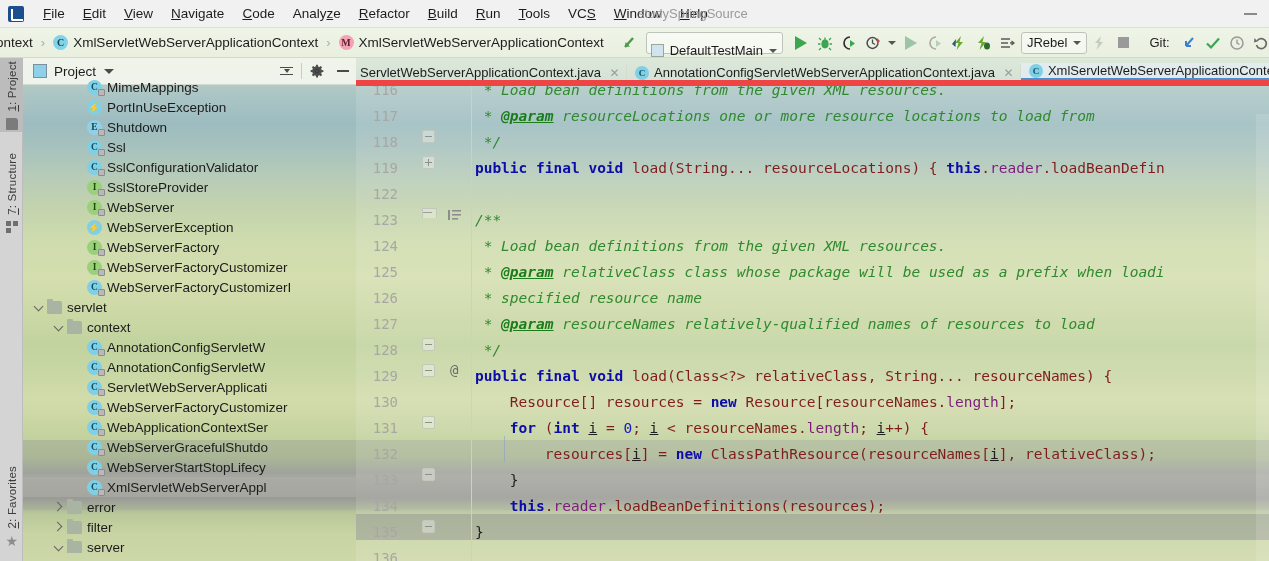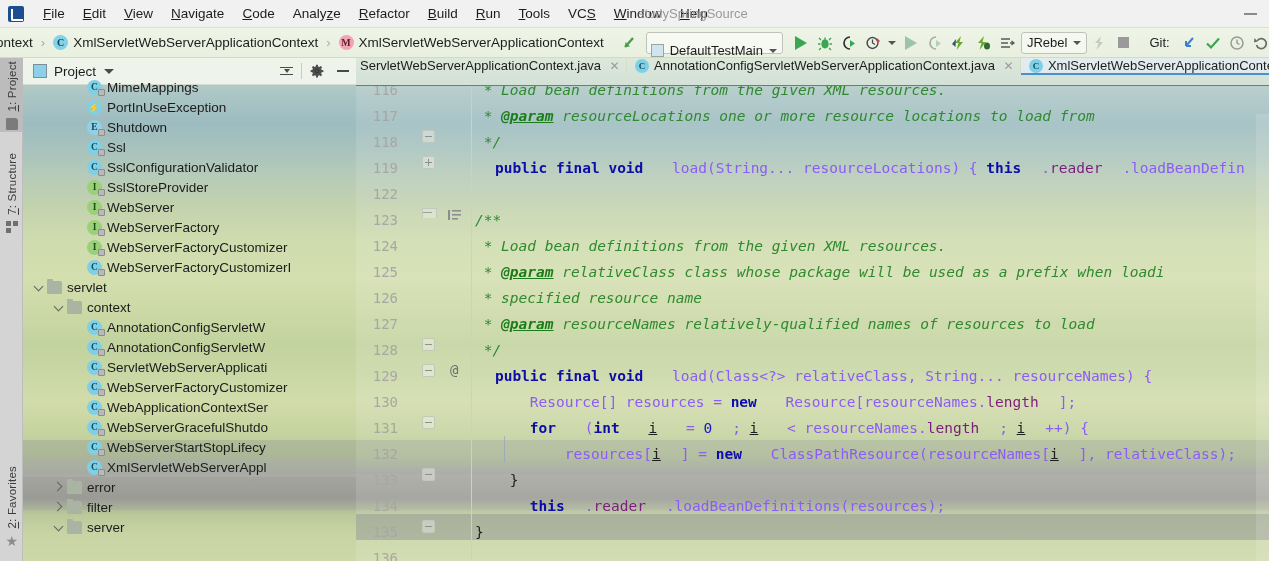--- a/index.html
+++ b/index.html
@@ -242,23 +242,23 @@
     content: "\26A1"; position: absolute; left: 0; top: 0; width: 15px;
     text-align: center; font-size: 10px; line-height: 15px; color: #0d3f52;
   }
 
   
   .editor-area {
     position: absolute; left: 356px; top: 58px; width: 913px; height: 503px;
     z-index: 10; overflow: hidden;
   }
   .tabs {
-    height: 28px; display: flex; align-items: flex-start;
+    height: 28px; display: flex; align-items: flex-end;
     background: rgba(238,244,230,0.55);
-    border-bottom: 1px solid #ef4444;
+    border-bottom: 6px solid #ef4444;
   }
   .tab {
     display: flex; align-items: center; padding: 0 6px 0 8px;
     font-size: 13px; color: #1c1c1c; white-space: nowrap;
     border-right: 1px solid #d6dccd; position: relative;
   }
   .tab.active {
     background: rgba(228,238,246,0.75);
     border-bottom: 2px solid #4b8fd0;
   }
@@ -321,21 +321,21 @@
   .ctext { flex: 1; padding-left: 4px; color: #1e1e1e; }
 
   
   .kw   { color: #0c0ca8; font-weight: bold; }
   .cmt  { color: #2f8a2f; font-style: italic; }
   .tag  { color: #1a7d1a; font-style: italic; font-weight: bold;
           text-decoration: underline; }
   .num  { color: #1414c9; }
   .fld  { color: #7c1c7c; }
   .var  { text-decoration: underline; }
-  .plain{ color: #8b5cf6; padding-left: 20px; }
+  .plain{ color: #7f1d1d; }
   .brace{ color: #1e1e1e; }
 
   .at-mark {
     position: absolute; left: 48px; top: 4px;
     font-size: 14px; color: #6b6b6b;
   }
   .doc-mark {
     position: absolute; left: 46px; top: 8px; width: 13px; height: 10px;
     background:
       linear-gradient(#8d8d8d,#8d8d8d) 0 0/2px 10px no-repeat,
@@ -579,20 +579,26 @@
           <span style="flex: 0 0 auto; width: 48px; height: 20px;"></span>
           <span class="arrow"></span>
           <span class="jicon i lock">I</span>
           <span>SslStoreProvider</span>
         </div>
         <div class="trow">
           <span style="flex: 0 0 auto; width: 48px; height: 20px;"></span>
           <span class="arrow"></span>
           <span class="jicon i lock">I</span>
           <span>WebServer</span>
+        </div>
+        <div class="trow">
+          <span style="flex: 0 0 auto; width: 48px; height: 20px;"></span>
+          <span class="arrow"></span>
+          <span class="bolt"></span>
+          <span>WebServerException</span>
         </div>
         <div class="trow">
           <span style="flex: 0 0 auto; width: 48px; height: 20px;"></span>
           <span class="arrow"></span>
           <span class="jicon i lock">I</span>
           <span>WebServerFactory</span>
         </div>
         <div class="trow">
           <span style="flex: 0 0 auto; width: 48px; height: 20px;"></span>
           <span class="arrow"></span>

